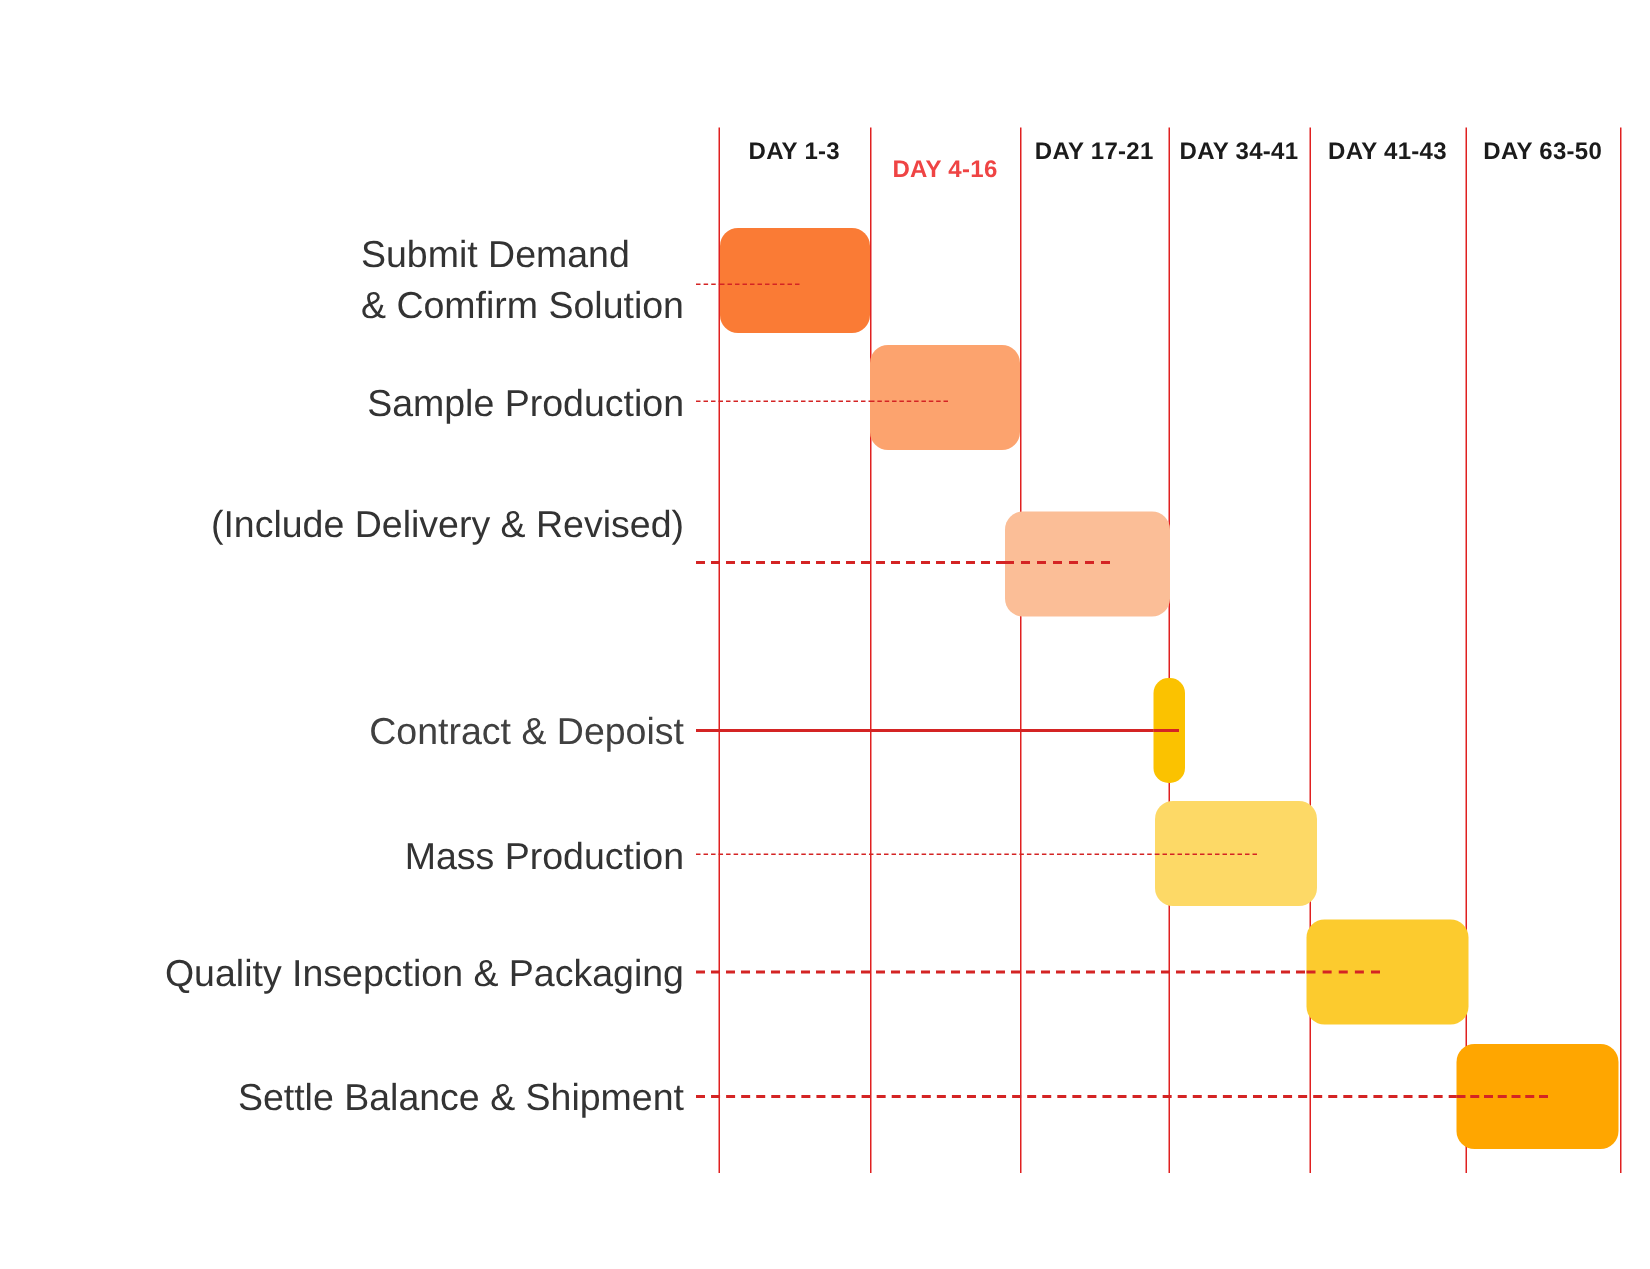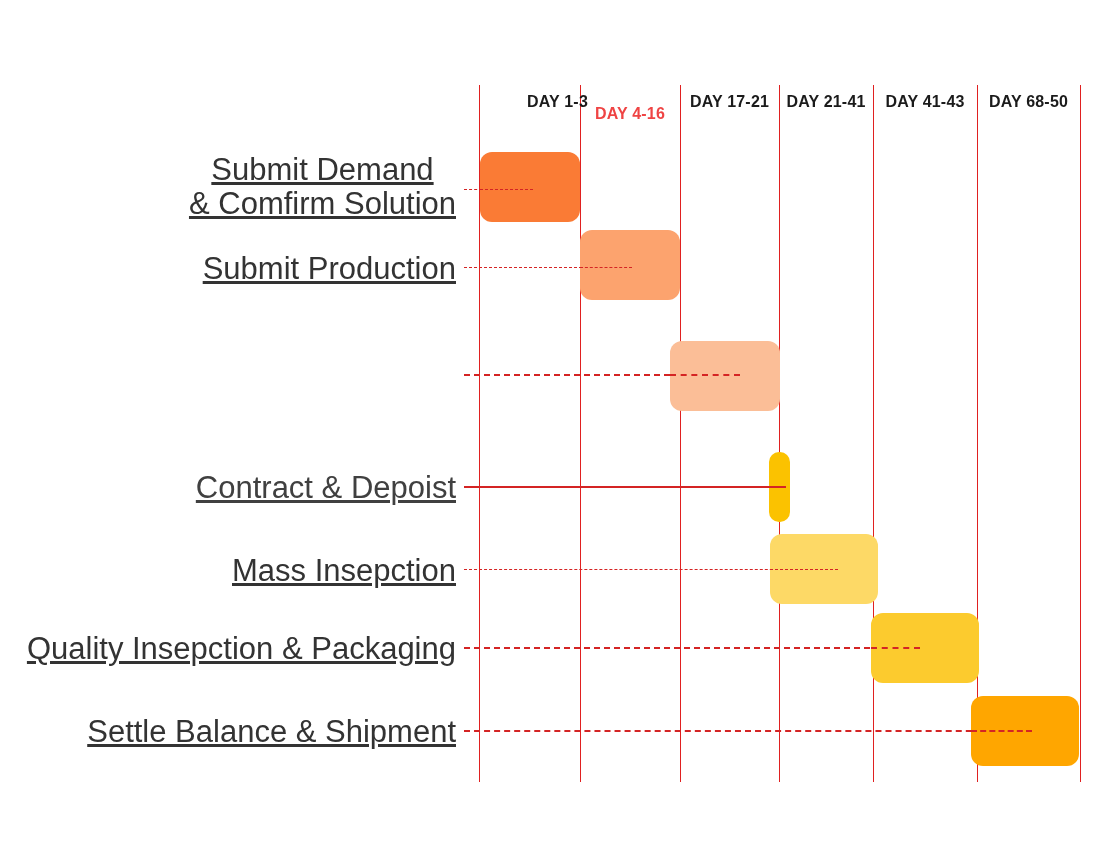--- a/index.html
+++ b/index.html
@@ -44,26 +44,25 @@
     border-top-style: dashed;
   }
   .row-line.solid   { border-top-style: solid; border-top-width: 2px; }
   .row-line.dashed  { border-top-style: dashed; border-top-width: 2px; }
   .row-line.fine    { border-top-style: dashed; border-top-width: 1.5px; }
 
   
   .task-label {
     position: absolute;
     right: 0;
-    text-align: center;
-    font-size: 31px;
+    text-align: left;
+    font-size: 25px;
     color: #333333;
     line-height: 34px;
     white-space: nowrap;
-    text-decoration: underline;
   }
   .task-label .l2 { display: block; }
 
   
   .bar {
     position: absolute;
     border-radius: 12px;
   }
   .bar.thin { border-radius: 10px; }
 </style>
@@ -74,51 +73,52 @@
   <div id="grid-layer">
       <div class="grid-line" style="left: 479px; top: 85px; height: 697px; background: rgb(224, 32, 32);"></div>
       <div class="grid-line" style="left: 580px; top: 85px; height: 697px; background: rgb(224, 32, 32);"></div>
       <div class="grid-line" style="left: 680px; top: 85px; height: 697px; background: rgb(224, 32, 32);"></div>
       <div class="grid-line" style="left: 779px; top: 85px; height: 697px; background: rgb(224, 32, 32);"></div>
       <div class="grid-line" style="left: 873px; top: 85px; height: 697px; background: rgb(224, 32, 32);"></div>
       <div class="grid-line" style="left: 977px; top: 85px; height: 697px; background: rgb(224, 32, 32);"></div>
       <div class="grid-line" style="left: 1080px; top: 85px; height: 697px; background: rgb(224, 32, 32);"></div>
     </div>
   <div id="header-layer">
-      <div class="col-header" style="left: 479px; width: 101px; top: 92px; color: rgb(27, 27, 27); padding-left: 28px;">DAY 1-3</div>
+      <div class="col-header" style="left: 479px; width: 101px; top: 92px; color: rgb(27, 27, 27);">DAY 1-3</div>
       <div class="col-header" style="left: 580px; width: 100px; top: 104px; color: #ef4444;">DAY 4-16</div>
       <div class="col-header" style="left: 680px; width: 99px; top: 92px; color: rgb(27, 27, 27);">DAY 17-21</div>
-      <div class="col-header" style="left: 779px; width: 94px; top: 92px; color: rgb(27, 27, 27);">DAY 21-41</div>
+      <div class="col-header" style="left: 779px; width: 94px; top: 92px; color: rgb(27, 27, 27);">DAY 34-41</div>
       <div class="col-header" style="left: 873px; width: 104px; top: 92px; color: rgb(27, 27, 27);">DAY 41-43</div>
-      <div class="col-header" style="left: 977px; width: 103px; top: 92px; color: rgb(27, 27, 27);">DAY 68-50</div>
+      <div class="col-header" style="left: 977px; width: 103px; top: 92px; color: rgb(27, 27, 27);">DAY 63-50</div>
     </div>
   <div id="line-layer">
       <div class="row-line fine" style="left: 464px; width: 69px; top: 189px; border-top-color: rgb(212, 36, 36);"></div>
       <div class="row-line fine" style="left: 464px; width: 168px; top: 267px; border-top-color: rgb(212, 36, 36);"></div>
       <div class="row-line dashed" style="left: 464px; width: 276px; top: 374px; border-top-color: rgb(212, 36, 36);"></div>
       <div class="row-line solid" style="left: 464px; width: 322px; top: 486px; border-top-color: rgb(212, 36, 36);"></div>
       <div class="row-line fine" style="left: 464px; width: 374px; top: 569px; border-top-color: rgb(212, 36, 36);"></div>
       <div class="row-line dashed" style="left: 464px; width: 456px; top: 647px; border-top-color: rgb(212, 36, 36);"></div>
       <div class="row-line dashed" style="left: 464px; width: 568px; top: 730px; border-top-color: rgb(212, 36, 36);"></div>
     </div>
   <div id="label-layer">
       <div class="task-label" style="top: 153px; right: 644px; color: rgb(51, 51, 51);">
         <span class="l2">Submit Demand</span>
         <span class="l2">&amp; Comfirm Solution</span>
       </div>
       <div class="task-label" style="top: 252px; right: 644px; color: rgb(51, 51, 51);">
-        <span class="l2">Submit Production</span>
+        <span class="l2">Sample Production</span>
       </div>
       <div class="task-label" style="top: 333px; right: 644px; color: rgb(51, 51, 51);">
+        <span class="l2">(Include Delivery &amp; Revised)</span>
       </div>
       <div class="task-label" style="top: 471px; right: 644px; color: #404040;">
         <span class="l2">Contract &amp; Depoist</span>
       </div>
       <div class="task-label" style="top: 554px; right: 644px; color: rgb(51, 51, 51);">
-        <span class="l2">Mass Insepction</span>
+        <span class="l2">Mass Production</span>
       </div>
       <div class="task-label" style="top: 632px; right: 644px; color: rgb(51, 51, 51);">
         <span class="l2">Quality Insepction &amp; Packaging</span>
       </div>
       <div class="task-label" style="top: 715px; right: 644px; color: rgb(51, 51, 51);">
         <span class="l2">Settle Balance &amp; Shipment</span>
       </div>
     </div>
   <div id="bar-layer">
       <div class="bar" title="Submit Demand &amp; Comfirm Solution — DAY 1-3" style="left: 480px; top: 152px; width: 100px; height: 70px; background: rgb(250, 123, 53);"></div>

